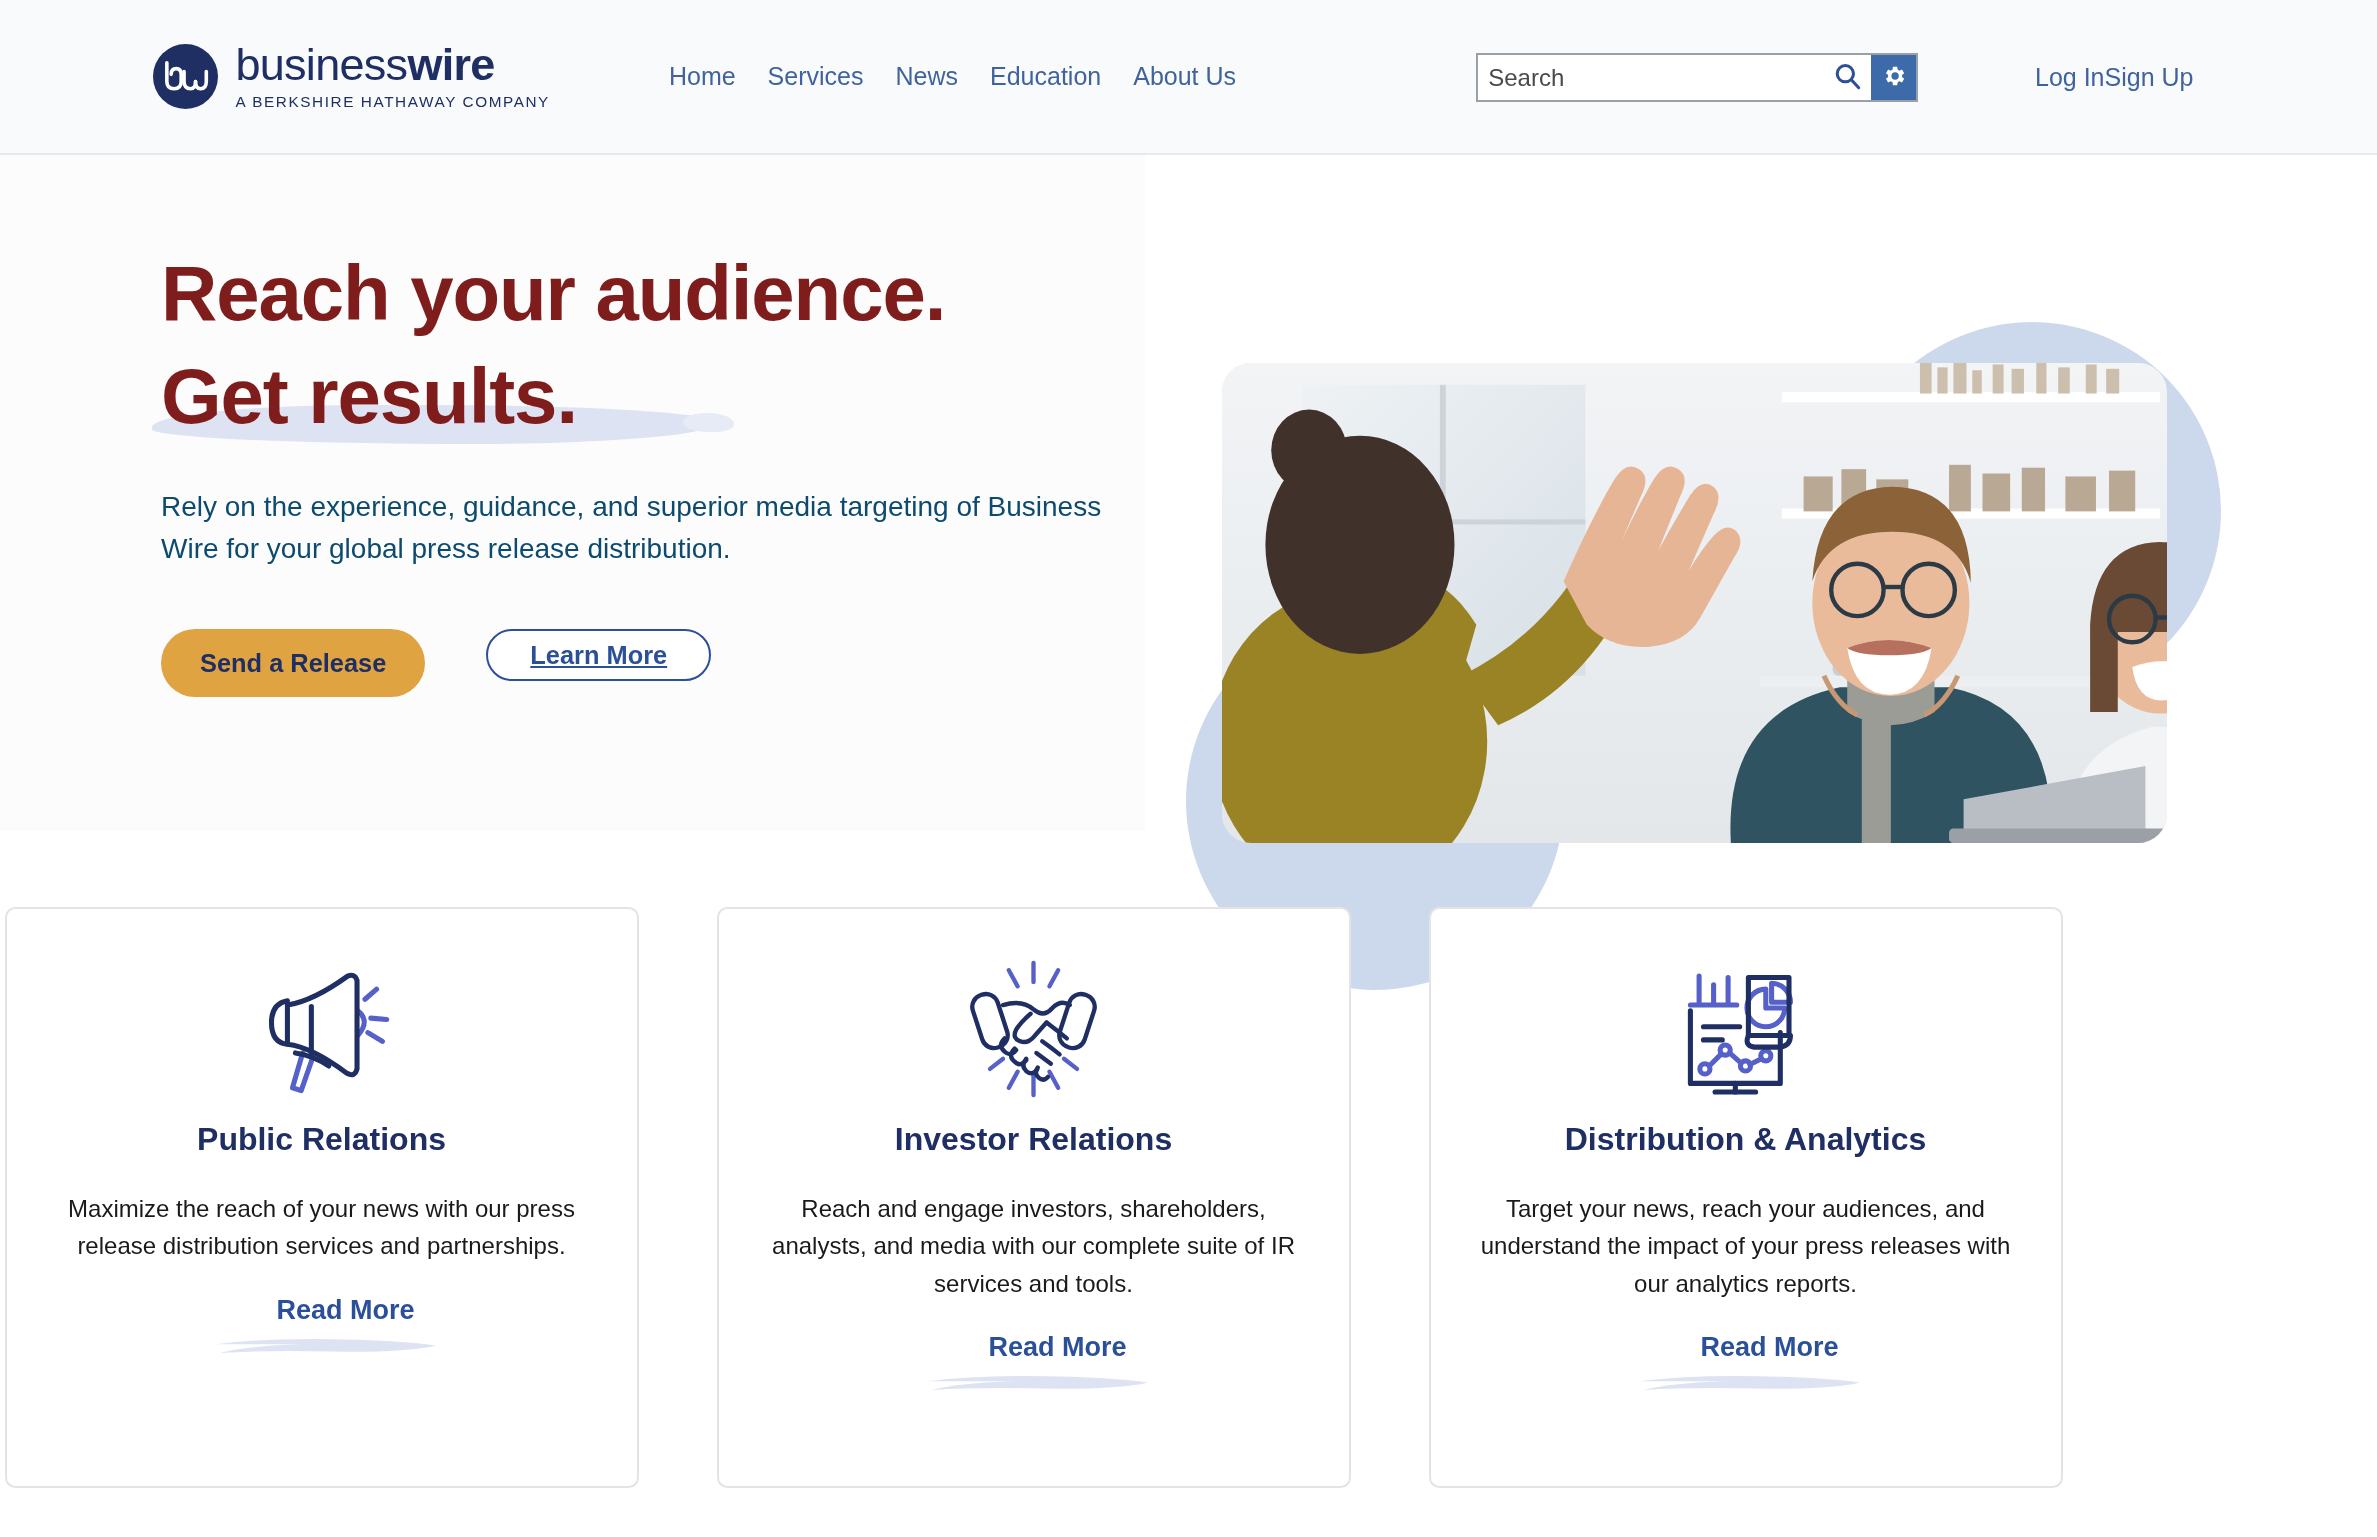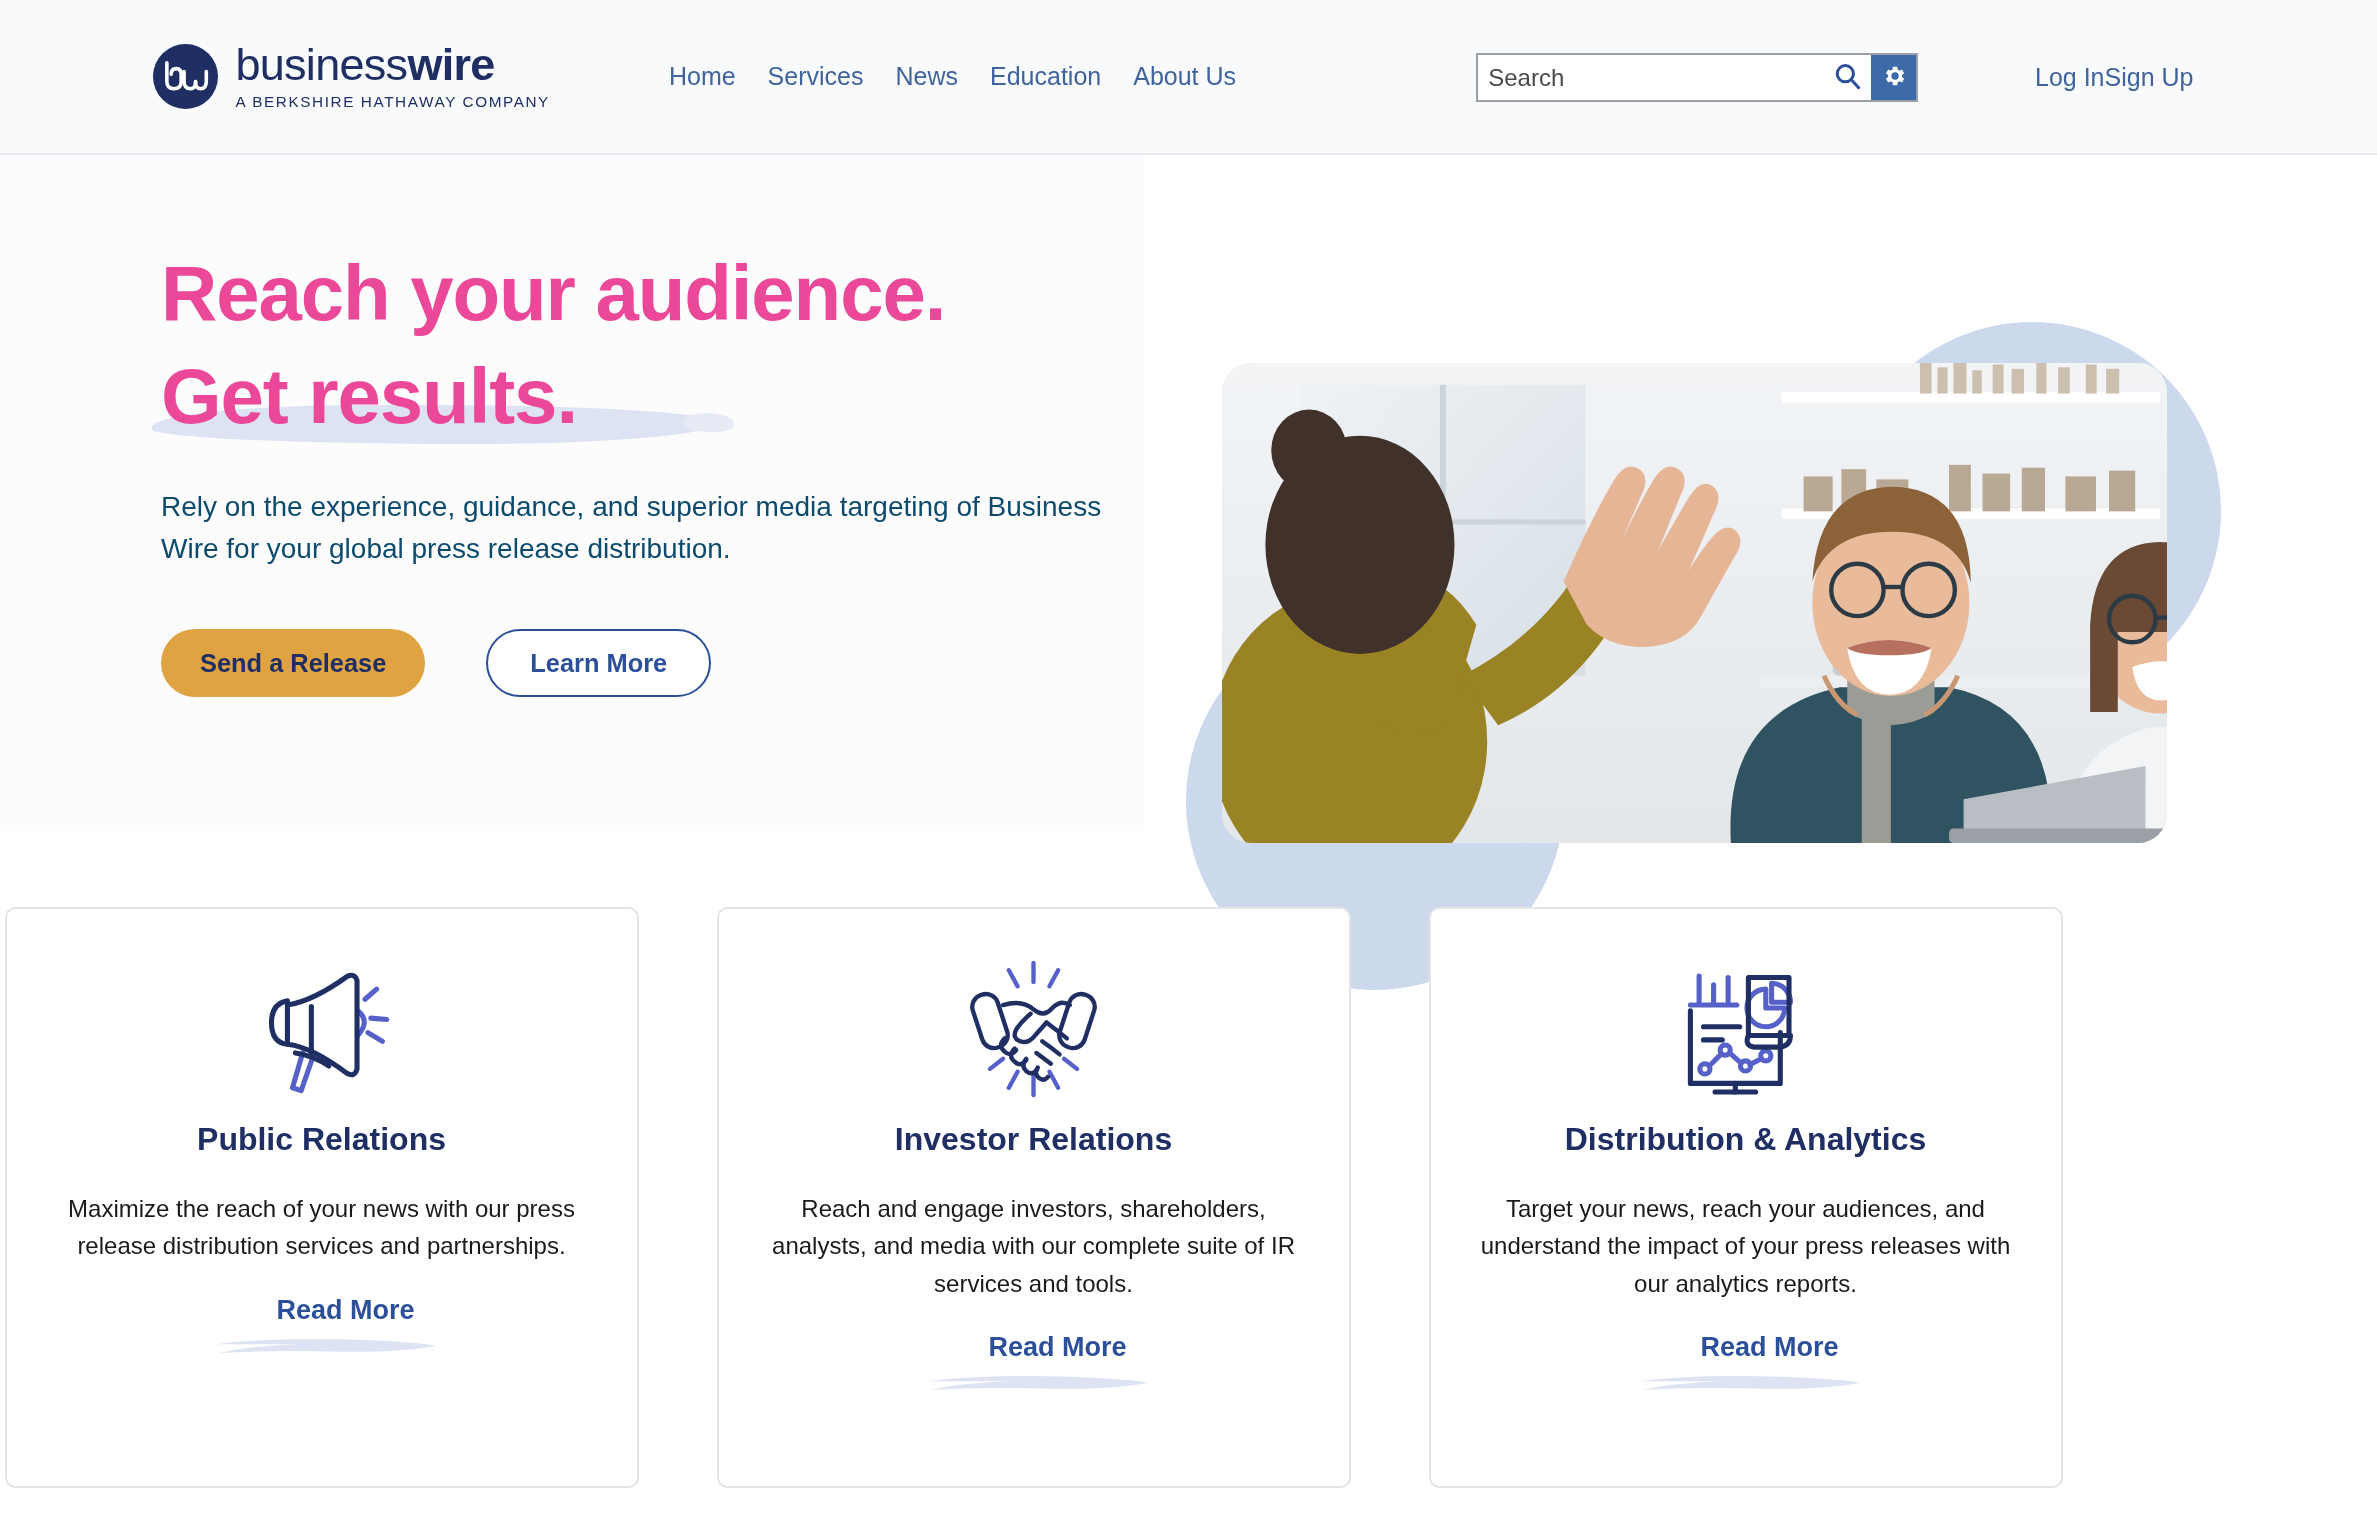--- a/index.html
+++ b/index.html
@@ -93,21 +93,21 @@
   }
   .hero-tint {
     position:absolute; left:0; top:0; width:1145px; height:676px;
     background:#fcfcfd;
   }
   .hero-left {
     position:absolute; left:161px; top:87px; width:988px;
   }
   .hero-h1 {
     font-size:78px; line-height:1.32;
-    color:#ec4899; font-weight:700;
+    color:#7f1d1d; font-weight:700;
     letter-spacing:-1.1px;
   }
   .hl-line2 { position:relative; display:inline-block; }
   .hl-brush {
     position:absolute; left:-8.7px; top:58%; width:calc(100% + 145px); height:39px;
     background:#dde3f2;
     border-radius:40% 55% 45% 60% / 60% 45% 55% 40%;
     z-index:0;
   }
   .hl-brush::after {
@@ -129,21 +129,21 @@
     display:flex; align-items:center; justify-content:center;
     white-space:nowrap;
   }
   .btn-primary {
     background:#e0a342; color:#1f2f63;
     padding:0 39px; height:68px; border:none;
   }
   .btn-secondary {
     background:#ffffff; color:#2b5099;
     border:2.9px solid #2b5099;
-    padding:0 42px; height:68px;
+    padding:0 42px; height:52px;text-decoration:underline;
   }
 
   
   .hero-art {
     position:absolute; left:1160px; top:167px;
     width:1090px; height:639px;
   }
   .blob-tr {
     position:absolute; right:29px; top:0;
     width:378px; height:378px; border-radius:50%;

